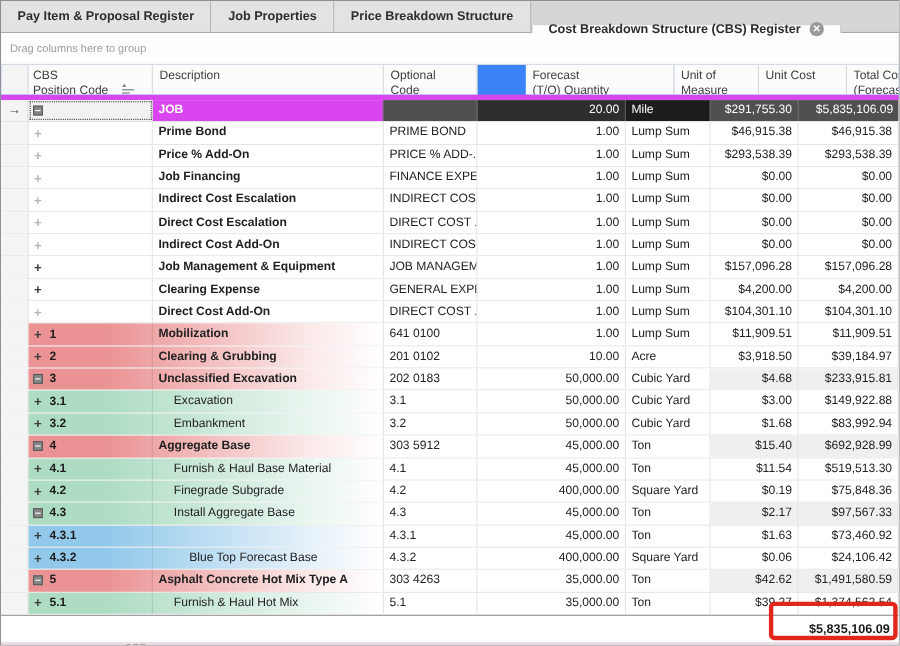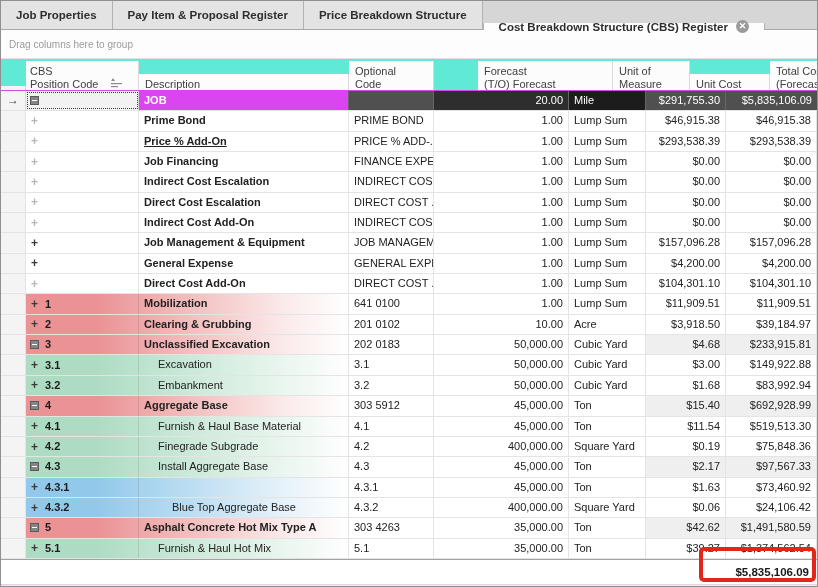--- a/index.html
+++ b/index.html
@@ -27,22 +27,22 @@
   .c-ind   { width:25px;  flex:0 0 25px; }
   .c-code  { width:113px; flex:0 0 113px; }
   .c-desc  { width:210px; flex:0 0 210px; }
   .c-opt   { width:85px;  flex:0 0 85px; }
   .c-qty   { width:135px; flex:0 0 135px; text-align:right; }
   .c-uom   { width:77px;  flex:0 0 77px; }
   .c-unit  { width:80px;  flex:0 0 80px; text-align:right; }
   .c-total { width:91px;  flex:0 0 91px; text-align:right; }
 
   
-  .hdr { display:flex; height:32px; flex:0 0 32px; background:#5eead4; border-bottom:1px solid #d946ef;
-         color:#404040;align-items:flex-end; }
+  .hdr { display:flex; height:32px; flex:0 0 32px; background:#3b82f6; border-bottom:5px solid #d946ef;
+         color:#404040; }
   .hcell { border-right:1px solid #d9d9d9; padding:4px 5px 0 6px; line-height:12.5px; position:relative;
            background:#fcfcfc; overflow:hidden; }
   .hcell.c-ind { background:#f4f4f4; }
   .sort-ic { position:absolute; left:84px; top:16px; }
 
   
   .gridbody { flex:0 0 468px; height:468px; overflow:hidden; }
   .row { display:flex; height:20.35px; border-bottom:1px solid #e4e4e4; background:#fff; }
   .cell { border-right:1px solid #e4e4e4; overflow:hidden; white-space:nowrap; line-height:19px;
           padding:0 5px; }
@@ -94,24 +94,24 @@
   .annotation { position:absolute; left:698px; top:546px; width:117px; height:35px;
                 border:4px solid #e2261c; border-radius:5px; z-index:10; pointer-events:none; }
 </style>
 </head>
 <body>
 
 <div class="window">
 
   <div class="tabbar">
       <div class="tab">
+        <span>Pay Item &amp; Proposal Register</span>
+      </div>
+      <div class="tab">
         <span>Job Properties</span>
-      </div>
-      <div class="tab">
-        <span>Pay Item &amp; Proposal Register</span>
       </div>
       <div class="tab">
         <span>Price Breakdown Structure</span>
       </div>
       <div class="tab active">
         <span>Cost Breakdown Structure (CBS) Register</span>
         <span class="tab-close">✕</span>
       </div>
     </div>
 
@@ -132,21 +132,21 @@
       </div>
       <div class="hcell c-desc" style="display: block; text-align: left;">
         <div>Description</div>
       </div>
       <div class="hcell c-opt" style="display: block; text-align: left;">
         <div>Optional</div>
         <div>Code</div>
       </div>
       <div class="hcell c-qty" style="display: block; text-align: left; margin-left: 44px;">
         <div>Forecast</div>
-        <div>(T/O) Forecast</div>
+        <div>(T/O) Quantity</div>
       </div>
       <div class="hcell c-uom" style="display: block; text-align: left;">
         <div>Unit of</div>
         <div>Measure</div>
       </div>
       <div class="hcell c-unit" style="display: block; text-align: left;">
         <div>Unit Cost</div>
       </div>
       <div class="hcell c-total" style="display: block; text-align: left;">
         <div>Total Cost</div>
@@ -187,21 +187,21 @@
         <div class="cell c-unit">$46,915.38</div>
         <div class="cell c-total">$46,915.38</div>
       </div>
       <div class="row t-white">
         <div class="cell c-ind"></div>
         <div class="band t-white">
           <div class="cell c-code">
             <span class="exp-plus gray">+</span>
           </div>
           <div class="cell c-desc">
-            <span class="desctxt bold" style="padding-left: 0px; text-decoration: underline;">Price % Add-On</span>
+            <span class="desctxt bold" style="padding-left: 0px;">Price % Add-On</span>
           </div>
         </div>
         <div class="cell c-opt">PRICE % ADD-...</div>
         <div class="cell c-qty">1.00</div>
         <div class="cell c-uom">Lump Sum</div>
         <div class="cell c-unit">$293,538.39</div>
         <div class="cell c-total">$293,538.39</div>
       </div>
       <div class="row t-white">
         <div class="cell c-ind"></div>
@@ -283,21 +283,21 @@
         <div class="cell c-unit">$157,096.28</div>
         <div class="cell c-total">$157,096.28</div>
       </div>
       <div class="row t-white">
         <div class="cell c-ind"></div>
         <div class="band t-white">
           <div class="cell c-code">
             <span class="exp-plus dark">+</span>
           </div>
           <div class="cell c-desc">
-            <span class="desctxt bold" style="padding-left: 0px;">General Expense</span>
+            <span class="desctxt bold" style="padding-left: 0px;">Clearing Expense</span>
           </div>
         </div>
         <div class="cell c-opt">GENERAL EXPE...</div>
         <div class="cell c-qty">1.00</div>
         <div class="cell c-uom">Lump Sum</div>
         <div class="cell c-unit">$4,200.00</div>
         <div class="cell c-total">$4,200.00</div>
       </div>
       <div class="row t-white">
         <div class="cell c-ind"></div>
@@ -486,21 +486,21 @@
         <div class="cell c-total">$73,460.92</div>
       </div>
       <div class="row t-blue">
         <div class="cell c-ind"></div>
         <div class="band t-blue">
           <div class="cell c-code">
             <span class="exp-plus dark">+</span>
             <span class="codetxt">4.3.2</span>
           </div>
           <div class="cell c-desc">
-            <span class="desctxt" style="padding-left: 28px;">Blue Top Aggregate Base</span>
+            <span class="desctxt" style="padding-left: 28px;">Blue Top Forecast Base</span>
           </div>
         </div>
         <div class="cell c-opt">4.3.2</div>
         <div class="cell c-qty">400,000.00</div>
         <div class="cell c-uom">Square Yard</div>
         <div class="cell c-unit">$0.06</div>
         <div class="cell c-total">$24,106.42</div>
       </div>
       <div class="row t-pink">
         <div class="cell c-ind"></div>

